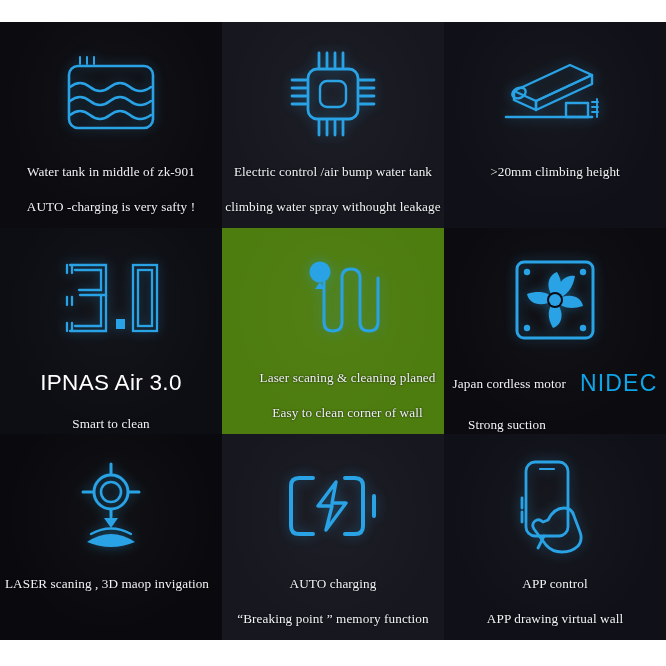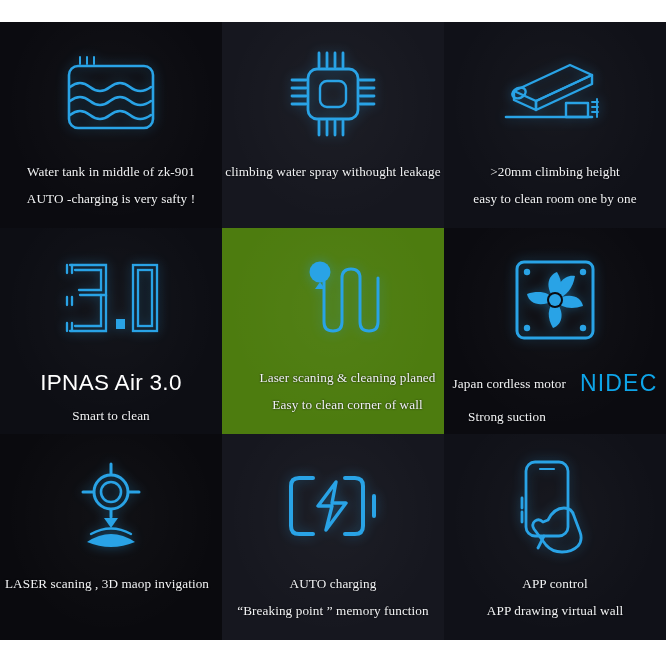--- a/index.html
+++ b/index.html
@@ -68,21 +68,21 @@
     filter: drop-shadow(0 0 6px rgba(41,163,230,0.40));
   }
 
   .caption-wrap {
     position: relative;
     z-index: 2;
     width: 100%;
     display: flex;
     flex-direction: column;
     align-items: center;
-    gap: 12px;
+    gap: 20px;
     margin-top: 10px;
   }
 
   .caption {
     color: #f2f3f5;
     font-size: 13.2px;
     line-height: 1.15;
     white-space: nowrap;
     text-align: center;
     letter-spacing: 0.1px;
@@ -154,39 +154,39 @@
       <svg width="94" height="94" viewBox="0 0 94 94" fill="none" stroke="#29a3e6" stroke-width="2.8" stroke-linecap="round">
         <rect x="22" y="22" width="50" height="50" rx="9" ry="9"></rect>
         <rect x="34" y="34" width="26" height="26" rx="7" ry="7" stroke-width="2.4"></rect>
         <path d="M33 6 v14 M41 6 v14 M49 6 v14 M57 6 v14"></path>
         <path d="M33 74 v14 M41 74 v14 M49 74 v14 M57 74 v14"></path>
         <path d="M6 33 h14 M6 41 h14 M6 49 h14 M6 57 h14"></path>
         <path d="M74 33 h14 M74 41 h14 M74 49 h14 M74 57 h14"></path>
       </svg>
     </div>
     <div class="caption-wrap">
+      <div class="caption">Electric control /air bump water tank</div>
       <div class="caption">climbing water spray withought leakage</div>
     </div>
   </div>
 
   <div class="cell tone-c">
     <div class="icon-wrap">
       <svg width="110" height="78" viewBox="0 0 110 78" fill="none" stroke="#29a3e6" stroke-width="2.4" stroke-linecap="round" stroke-linejoin="round">
         <path d="M14 36 l56 -26 l22 10 l-56 26 z"></path>
         <path d="M36 46 l56 -26 l0 9 l-56 26 z"></path>
         <path d="M14 36 l0 9 l22 10 l0 -9"></path>
         <ellipse cx="19" cy="38" rx="7" ry="5" transform="rotate(-24 19 38)"></ellipse>
         <rect x="66" y="48" width="22" height="14"></rect>
         <path d="M6 62 h86" stroke-width="2.6"></path>
         <path d="M97 44 v18 M92 47 h6 M92 52 h6 M92 57 h6" stroke-width="1.9"></path>
       </svg>
     </div>
     <div class="caption-wrap">
       <div class="caption">&gt;20mm climbing height</div>
-      <div class="caption">easy to clean room one by one</div>
     </div>
   </div>
 
   <div class="cell tone-d">
     <div class="icon-wrap">
       <svg width="100" height="86" viewBox="0 0 100 86" fill="none" stroke="#29a3e6" stroke-width="2.3" stroke-linecap="round">
 
         <path d="M9 8 h36 v30 h-26"></path>
         <path d="M14 13 h26 v20 h-22"></path>
         <path d="M45 38 v36 h-36"></path>

